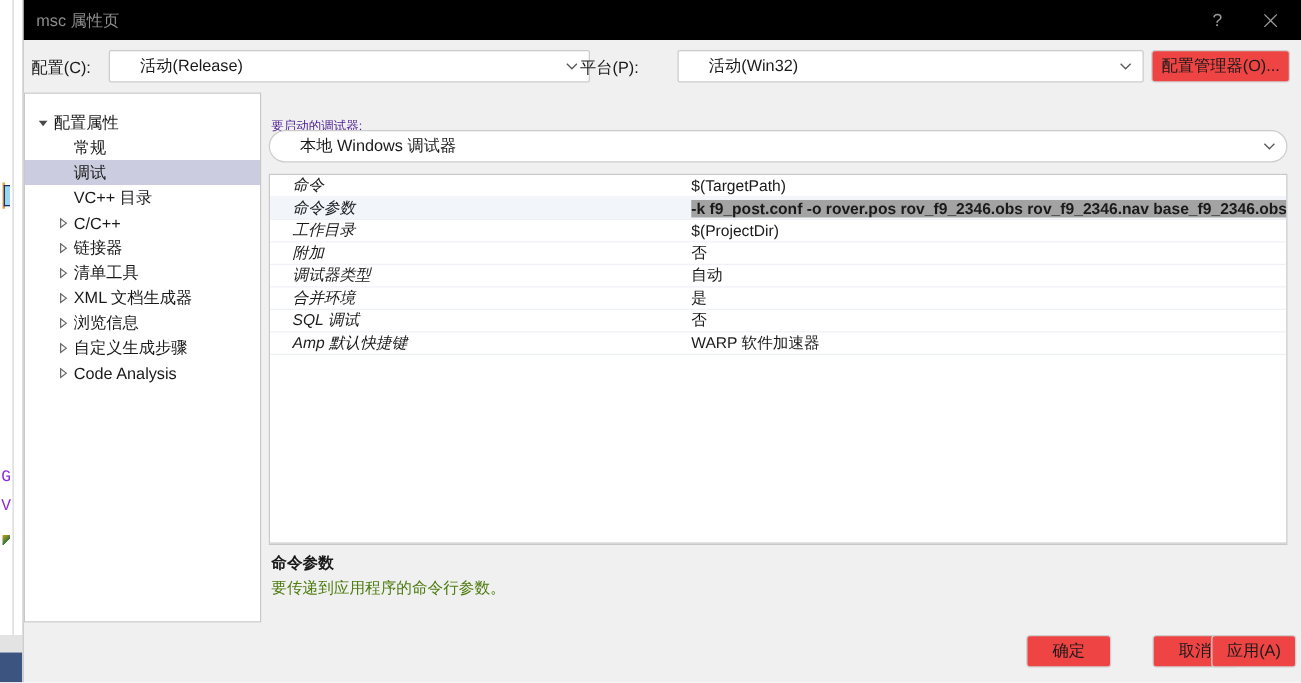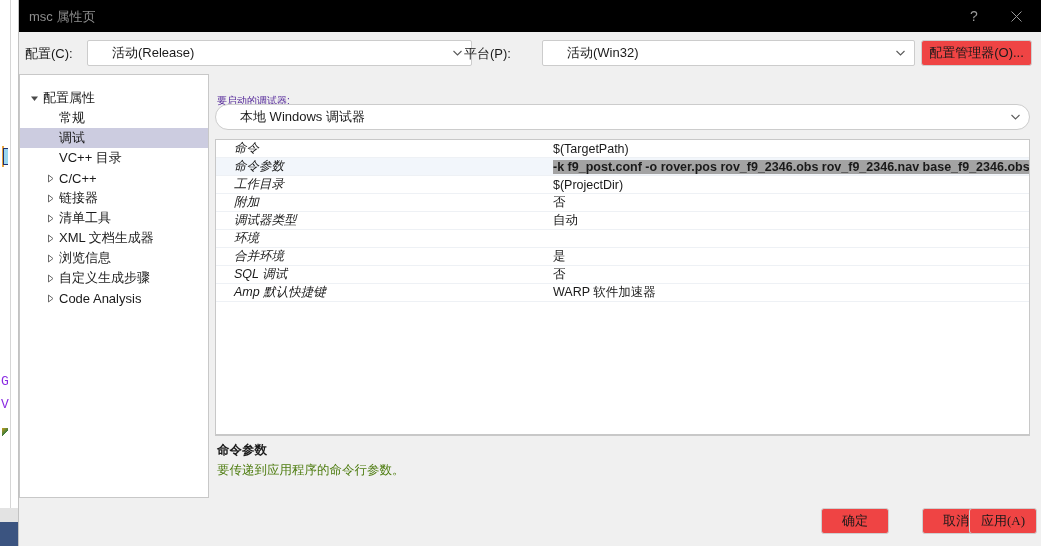--- a/index.html
+++ b/index.html
@@ -296,21 +296,21 @@
     left: 0; top: 504px;
     width: 1023px; height: 42px;
   }
   .btn-footer {
     position: absolute;
     top: 4px;
     width: 68px; height: 26px;
   }
   .btn-ok { left: 802px; }
   .btn-cancel { left: 876px; margin-left: 27px; }
-  .btn-apply { left: 950px; font-family: Liberation Serif, serif; }
+  .btn-apply { left: 950px; }
 </style>
 </head>
 <body>
 
 <div id="root">
 
   <div class="bg-strip">
     <div class="bg-rule"></div>
     <div class="bg-bracket2"></div>
     <div class="bg-bracket"></div>
@@ -458,24 +458,20 @@
           </div>
           <div class="grid-row">
             <div class="grid-name">附加</div>
             <div class="grid-value"><span>否</span></div>
           </div>
           <div class="grid-row">
             <div class="grid-name">调试器类型</div>
             <div class="grid-value"><span>自动</span></div>
           </div>
           <div class="grid-row">
-            <div class="grid-name">环境</div>
-            <div class="grid-value"><span></span></div>
-          </div>
-          <div class="grid-row">
             <div class="grid-name">合并环境</div>
             <div class="grid-value"><span>是</span></div>
           </div>
           <div class="grid-row">
             <div class="grid-name">SQL 调试</div>
             <div class="grid-value"><span>否</span></div>
           </div>
           <div class="grid-row">
             <div class="grid-name">Amp 默认快捷键</div>
             <div class="grid-value"><span>WARP 软件加速器</span></div>

